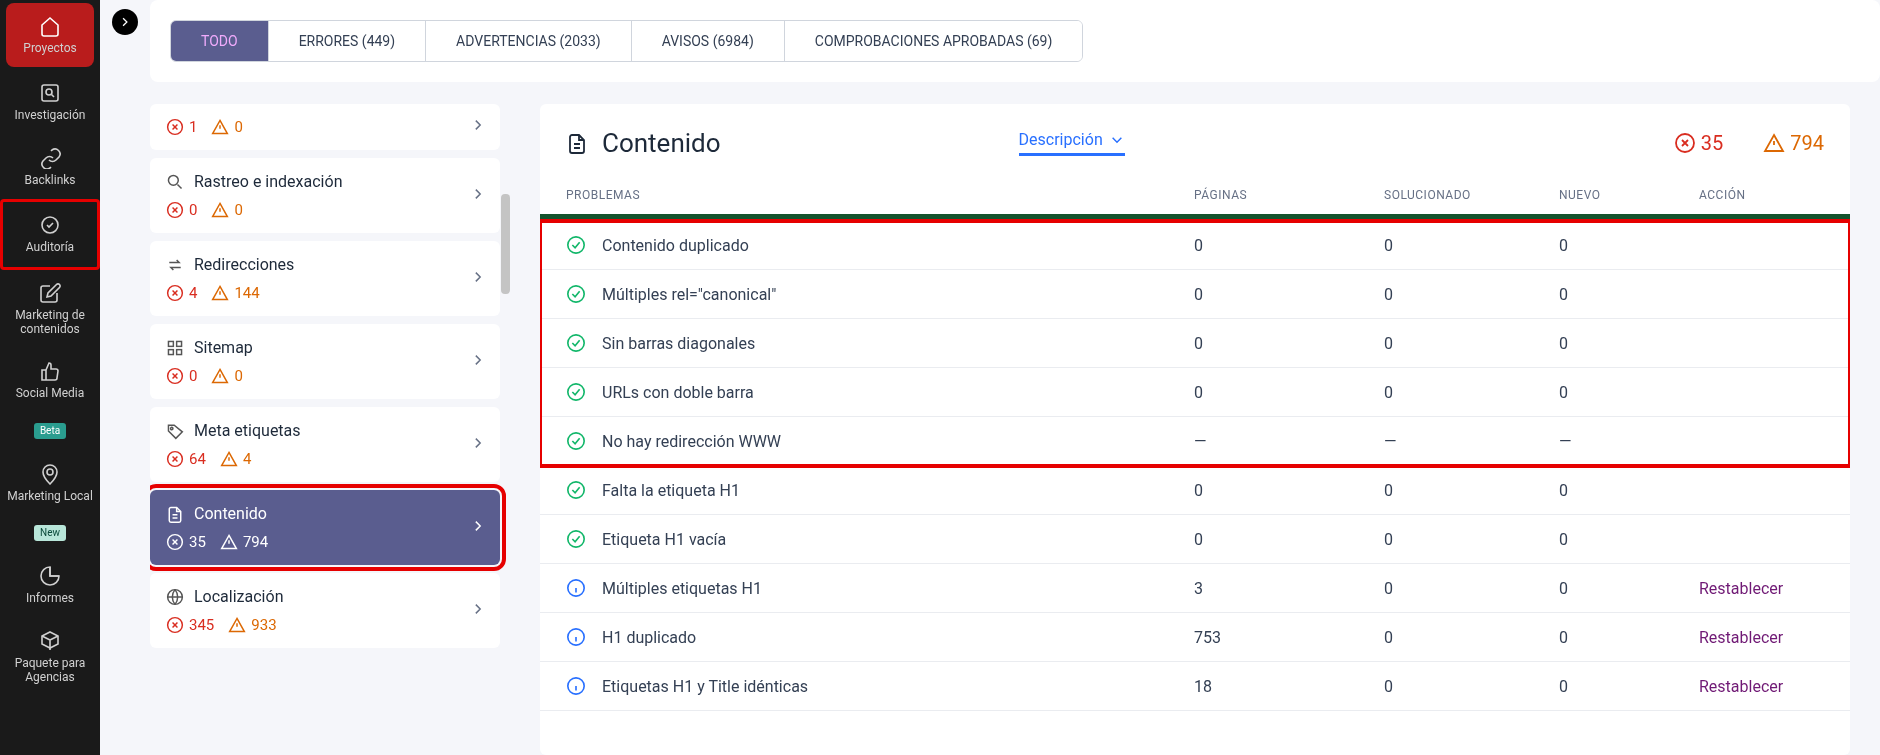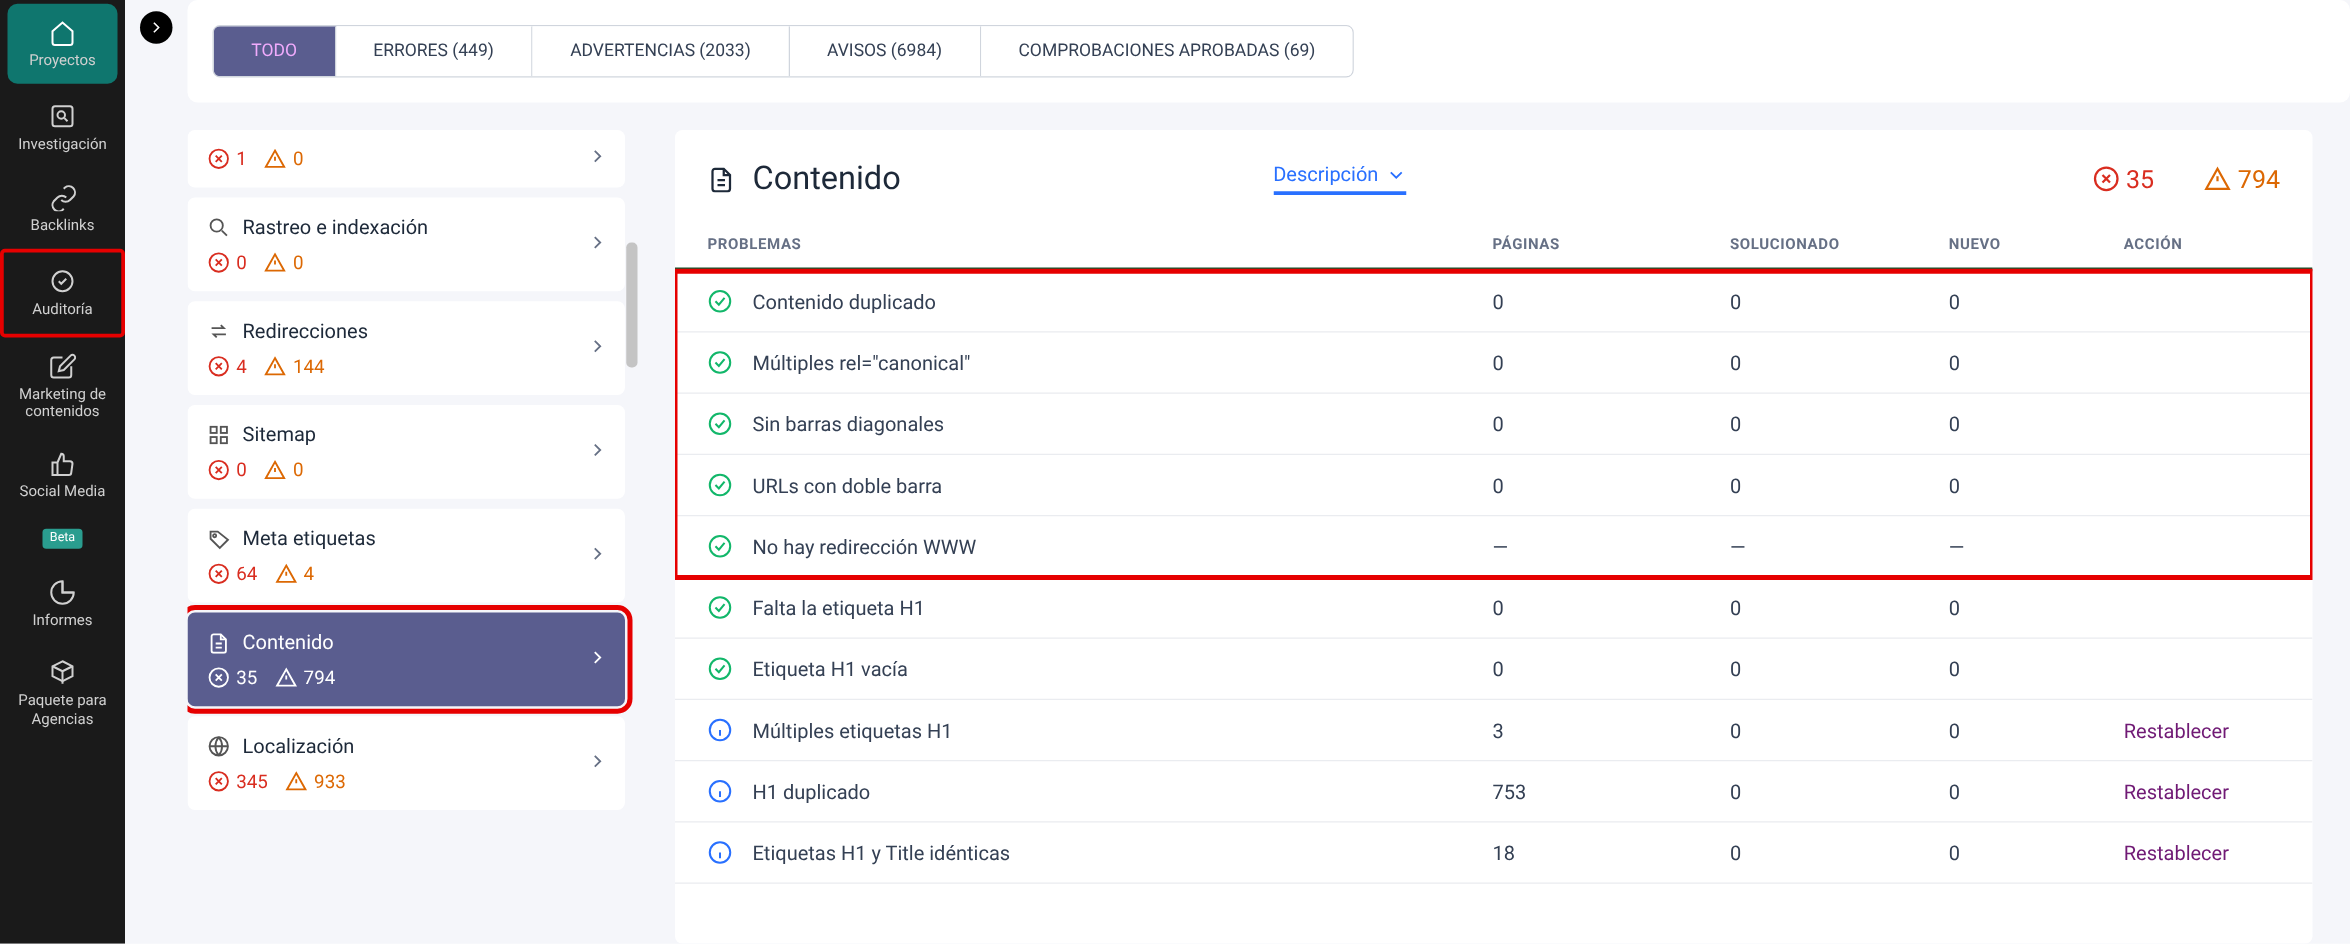--- a/index.html
+++ b/index.html
@@ -2,21 +2,21 @@
 <html><head>
 <meta charset="utf-8">
 <style>
 * { margin: 0; padding: 0; box-sizing: border-box; font-family: -apple-system, BlinkMacSystemFont, "Segoe UI", Roboto, sans-serif; }
 body { background: #f5f6fa; width: 1880px; height: 755px; display: flex; overflow: hidden; }
 
 
 .sidebar-nav { width: 100px; background: #1a1a1a; display: flex; flex-direction: column; align-items: stretch; position: relative; }
 .expand-btn { position: absolute; top: 9px; left: 112px; width: 26px; height: 26px; background: #000; border-radius: 50%; display: flex; align-items: center; justify-content: center; z-index: 5; color: #fff; }
 .nav-item { display: flex; flex-direction: column; align-items: center; justify-content: center; padding: 12px 4px; color: #d0d0d0; font-size: 12px; text-align: center; line-height: 1.2; gap: 4px; cursor: pointer; position: relative; }
-.nav-item.active { background: #0f766e; border-radius: 8px; margin: 3px 6px; }
+.nav-item.active { background: #b91c1c; border-radius: 8px; margin: 3px 6px; }
 .nav-item svg { width: 22px; height: 22px; stroke: #d0d0d0; fill: none; stroke-width: 1.6; }
 .nav-item.active svg { stroke: #fff; }
 .nav-badge { font-size: 10px; padding: 2px 6px; border-radius: 3px; margin-top: 18px; }
 .nav-badge.beta { background: #2a9d8f; color: #fff; }
 .nav-badge.new { background: #b8e6d9; color: #0a4a3a; }
 .nav-highlight { border: 3px solid #e60000; border-radius: 4px; }
 
 
 .main { flex: 1; display: flex; flex-direction: column; padding-left: 50px; }
 
@@ -54,21 +54,21 @@
 .detail-title { font-size: 26px; color: #1d2939; display: flex; align-items: center; gap: 14px; }
 .detail-title svg { width: 22px; height: 22px; stroke: #1d2939; fill: none; stroke-width: 1.8; }
 .detail-dropdown { margin-left: 280px; color: #2970ff; font-size: 16px; display: flex; align-items: center; gap: 6px; padding-bottom: 4px; border-bottom: 3px solid #2970ff; cursor: pointer; }
 .detail-summary { margin-left: auto; display: flex; gap: 40px; align-items: center; font-size: 20px; }
 .detail-summary .stat-err { color: #d92d20; }
 .detail-summary .stat-warn { color: #dc6803; }
 .detail-summary svg { width: 22px; height: 22px; }
 
 
 .table { width: 100%; display: flex; flex-direction: column; }
-.th-row { display: flex; padding: 12px 26px; font-size: 12px; color: #667085; letter-spacing: 0.5px; border-bottom: 3px solid #14532d; font-weight: bold; }
+.th-row { display: flex; padding: 12px 26px; font-size: 12px; color: #667085; letter-spacing: 0.5px; border-bottom: 7px solid #14532d; }
 .tr { display: flex; padding: 14px 26px; font-size: 16px; color: #344054; border-bottom: 1px solid #eaecf0; align-items: center; }
 .col-problem { flex: 1; display: flex; align-items: center; gap: 16px; }
 .col-pages { width: 190px; }
 .col-solved { width: 175px; }
 .col-new { width: 140px; }
 .col-action { width: 125px; }
 .col-action a { color: #701a75; cursor: pointer; }
 .status-icon { width: 20px; height: 20px; }
 .status-ok { stroke: #12b76a; }
 .status-info { stroke: #2970ff; }
@@ -204,20 +204,27 @@
     </div>
     <div class="nav-item">
       <svg viewBox="0 0 22 22">
         <use href="#i-thumb"></use>
       </svg>
       <span>Social Media</span>
       <span class="nav-badge beta">Beta</span>
     </div>
     <div class="nav-item">
       <svg viewBox="0 0 22 22">
+        <use href="#i-pin"></use>
+      </svg>
+      <span>Marketing Local</span>
+      <span class="nav-badge new">New</span>
+    </div>
+    <div class="nav-item">
+      <svg viewBox="0 0 22 22">
         <use href="#i-pie"></use>
       </svg>
       <span>Informes</span>
     </div>
     <div class="nav-item">
       <svg viewBox="0 0 22 22">
         <use href="#i-cube"></use>
       </svg>
       <span>Paquete para Agencias</span>
     </div>

